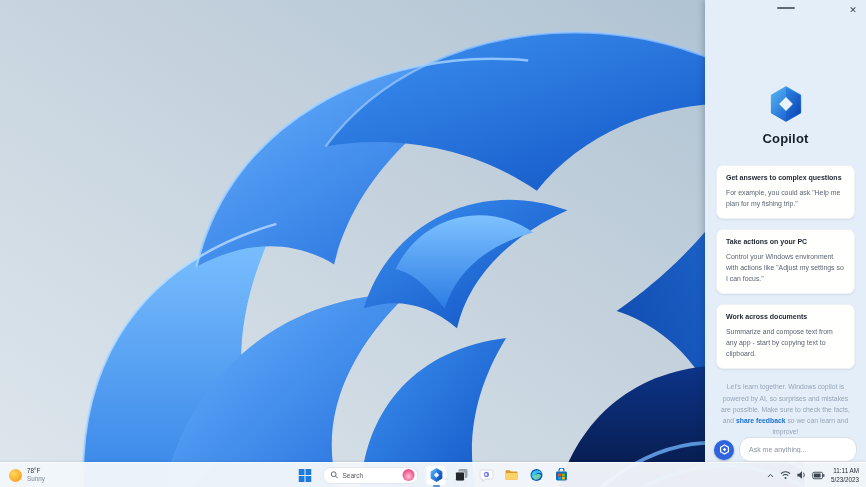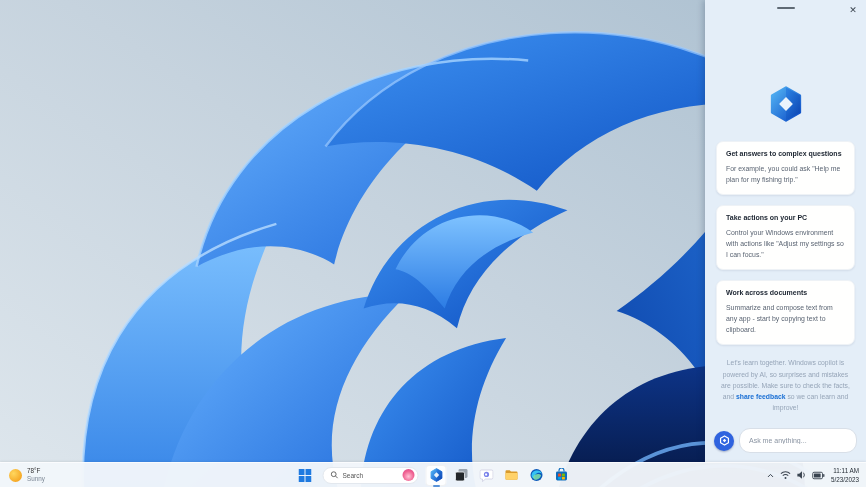--- a/index.html
+++ b/index.html
@@ -135,20 +135,21 @@
           <linearGradient id="cpl2" x1="0" y1="0" x2="1" y2="1">
             <stop offset="0" stop-color="#1e74e4"></stop>
               <stop offset="1" stop-color="#083a9e"></stop>
           </linearGradient>
         </defs>
         <path d="M12 1 L21.3 6.4 L21.3 17.6 L12 23 L2.7 17.6 L2.7 6.4 Z" fill="url(#cpl)" stroke="url(#cpl)" stroke-width="1.6" stroke-linejoin="round"></path>
         <path d="M12 1 L21.3 6.4 L21.3 17.6 L12 23 Z" fill="url(#cpl2)" opacity=".55"></path>
         <path d="M12 7.4 L16.6 12 L12 16.6 L7.4 12 Z" fill="#eaf3fc"></path>
       </svg>
     </div>
+    <div class="panel-title">Copilot</div>
 
     <div class="cards">
       <div class="card">
         <h3>Get answers to complex questions</h3>
         <p>For example, you could ask "Help me plan for my fishing trip."</p>
       </div>
       <div class="card">
         <h3>Take actions on your PC</h3>
         <p>Control your Windows environment with actions like "Adjust my settings so I can focus."</p>
       </div>

